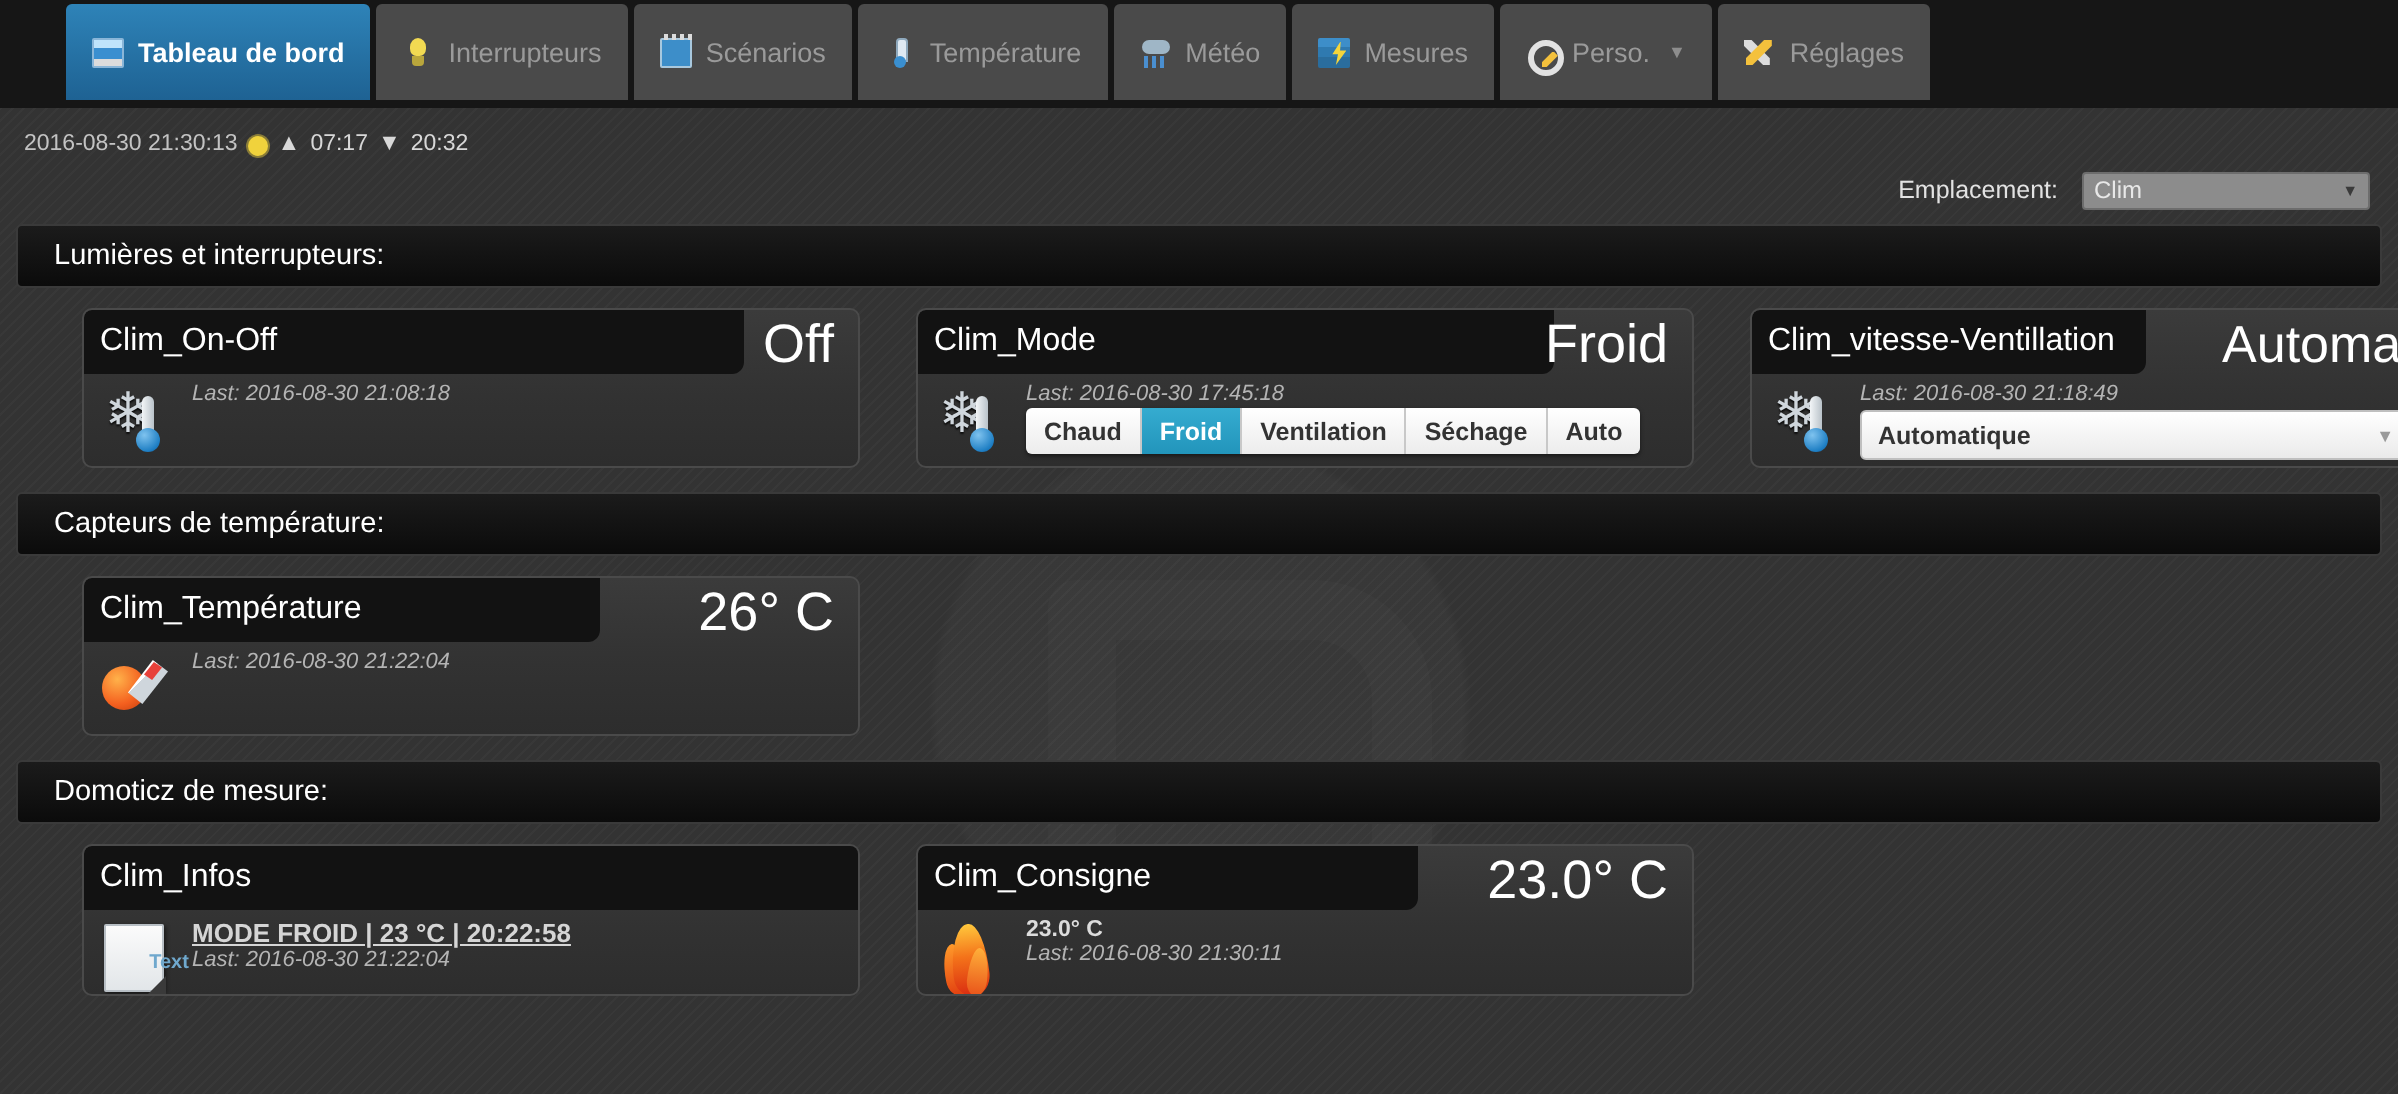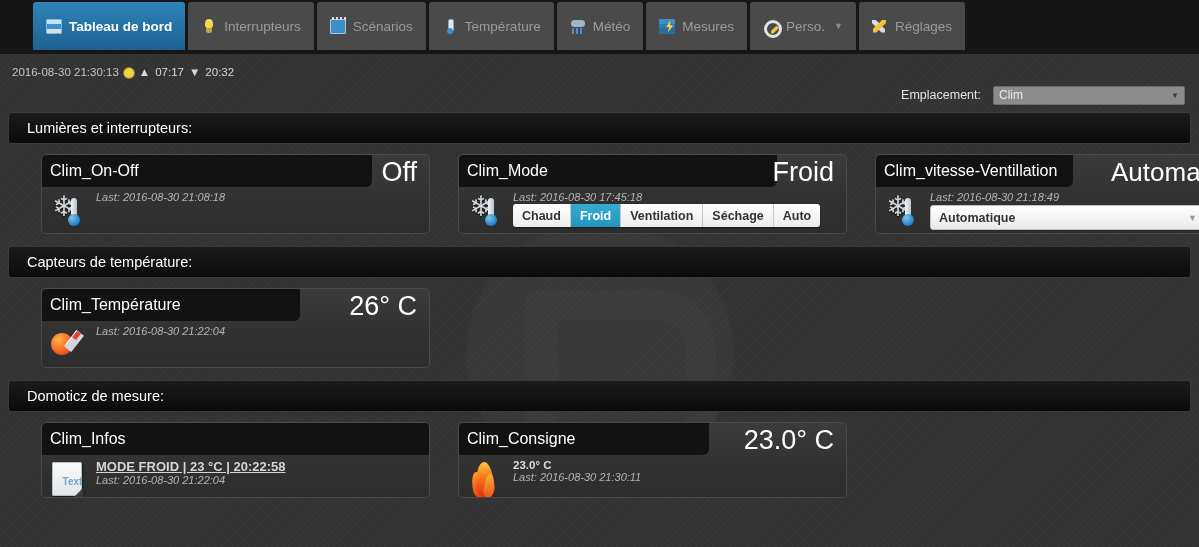--- a/index.html
+++ b/index.html
@@ -172,21 +172,21 @@
     z-index: 2;
     height: 34px;
     display: flex;
     align-items: center;
     justify-content: flex-end;
     padding-right: 14px;
     gap: 12px;
   }
   #loc-label { font-size: 12.5px; color: #e2e2e2; }
   #loc-select {
-    width: 192px; height: 19px;
+    width: 144px; height: 19px;
     background: #8c8c8c;
     border: 1px solid #6d6d6d;
     border-radius: 2px;
     display: flex;
     align-items: center;
     justify-content: space-between;
     padding: 0 5px;
     font-size: 12px;
     color: #e8e8e8;
     cursor: pointer;
@@ -342,21 +342,21 @@
     border-radius: 1px;
     box-shadow: 1px 1px 2px rgba(0,0,0,0.5);
   }
   .ico-text .fold {
     position: absolute; left: 24px; top: 30px;
     width: 9px; height: 9px;
     background: #3a3a3a;
     clip-path: polygon(100% 0, 100% 100%, 0 100%);
   }
   .ico-text .lbl {
-    position: absolute; left: 2px; top: 18px;
+    position: absolute; left: 14px; top: 18px;
     width: 41px;
     text-align: center;
     font-size: 10px;
     font-weight: bold;
     color: #6fa8cd;
   }
 
   
   .ico-flame .f1 {
     position: absolute; left: 9px; top: 4px;

